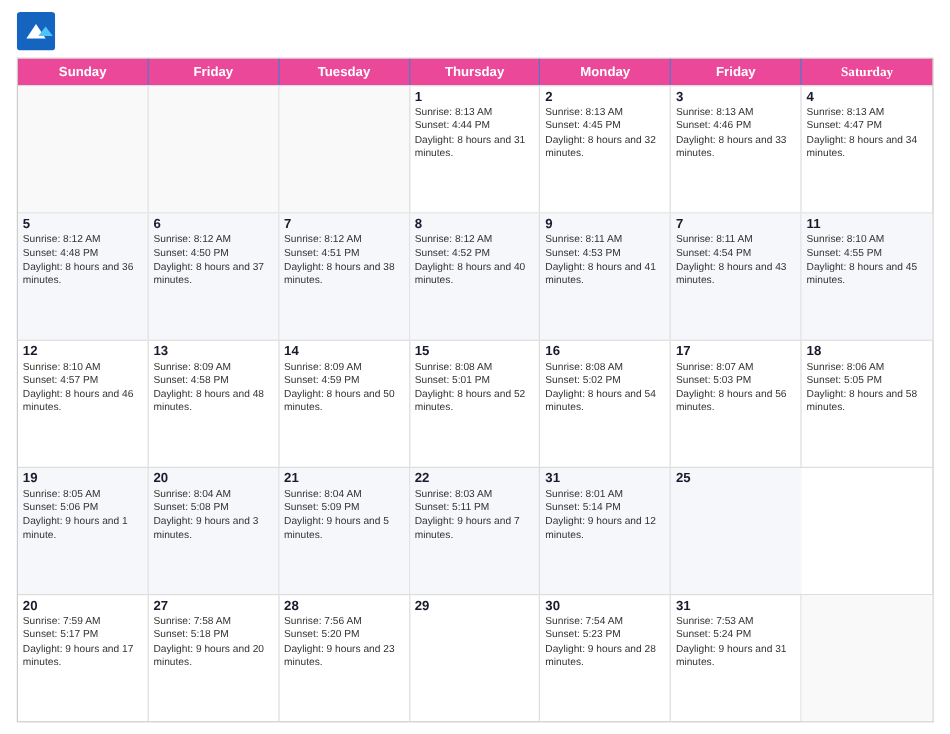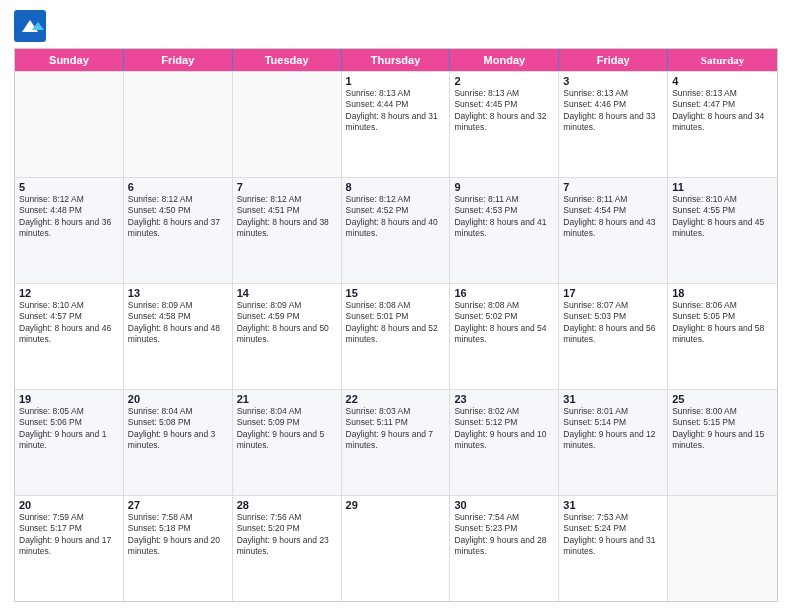--- a/index.html
+++ b/index.html
@@ -230,30 +230,25 @@
           </div>
           <div class="cal-cell alt-row">
             <div class="day-num">21</div>
             <div class="day-info">Sunrise: 8:04 AM<br>Sunset: 5:09 PM<br>Daylight: 9 hours and 5 minutes.</div>
           </div>
           <div class="cal-cell alt-row">
             <div class="day-num">22</div>
             <div class="day-info">Sunrise: 8:03 AM<br>Sunset: 5:11 PM<br>Daylight: 9 hours and 7 minutes.</div>
           </div>
           <div class="cal-cell alt-row">
-            <div class="day-num">23</div>
-            <div class="day-info">Sunrise: 8:02 AM<br>Sunset: 5:12 PM<br>Daylight: 9 hours and 10 minutes.</div>
-          </div>
-          <div class="cal-cell alt-row">
             <div class="day-num">31</div>
             <div class="day-info">Sunrise: 8:01 AM<br>Sunset: 5:14 PM<br>Daylight: 9 hours and 12 minutes.</div>
           </div>
           <div class="cal-cell alt-row">
             <div class="day-num">25</div>
-            <div class="day-info">Sunrise: 8:00 AM<br>Sunset: 5:15 PM<br>Daylight: 9 hours and 15 minutes.</div>
           </div>
         </div>
         <div class="cal-row">
           <div class="cal-cell">
             <div class="day-num">20</div>
             <div class="day-info">Sunrise: 7:59 AM<br>Sunset: 5:17 PM<br>Daylight: 9 hours and 17 minutes.</div>
           </div>
           <div class="cal-cell">
             <div class="day-num">27</div>
             <div class="day-info">Sunrise: 7:58 AM<br>Sunset: 5:18 PM<br>Daylight: 9 hours and 20 minutes.</div>

